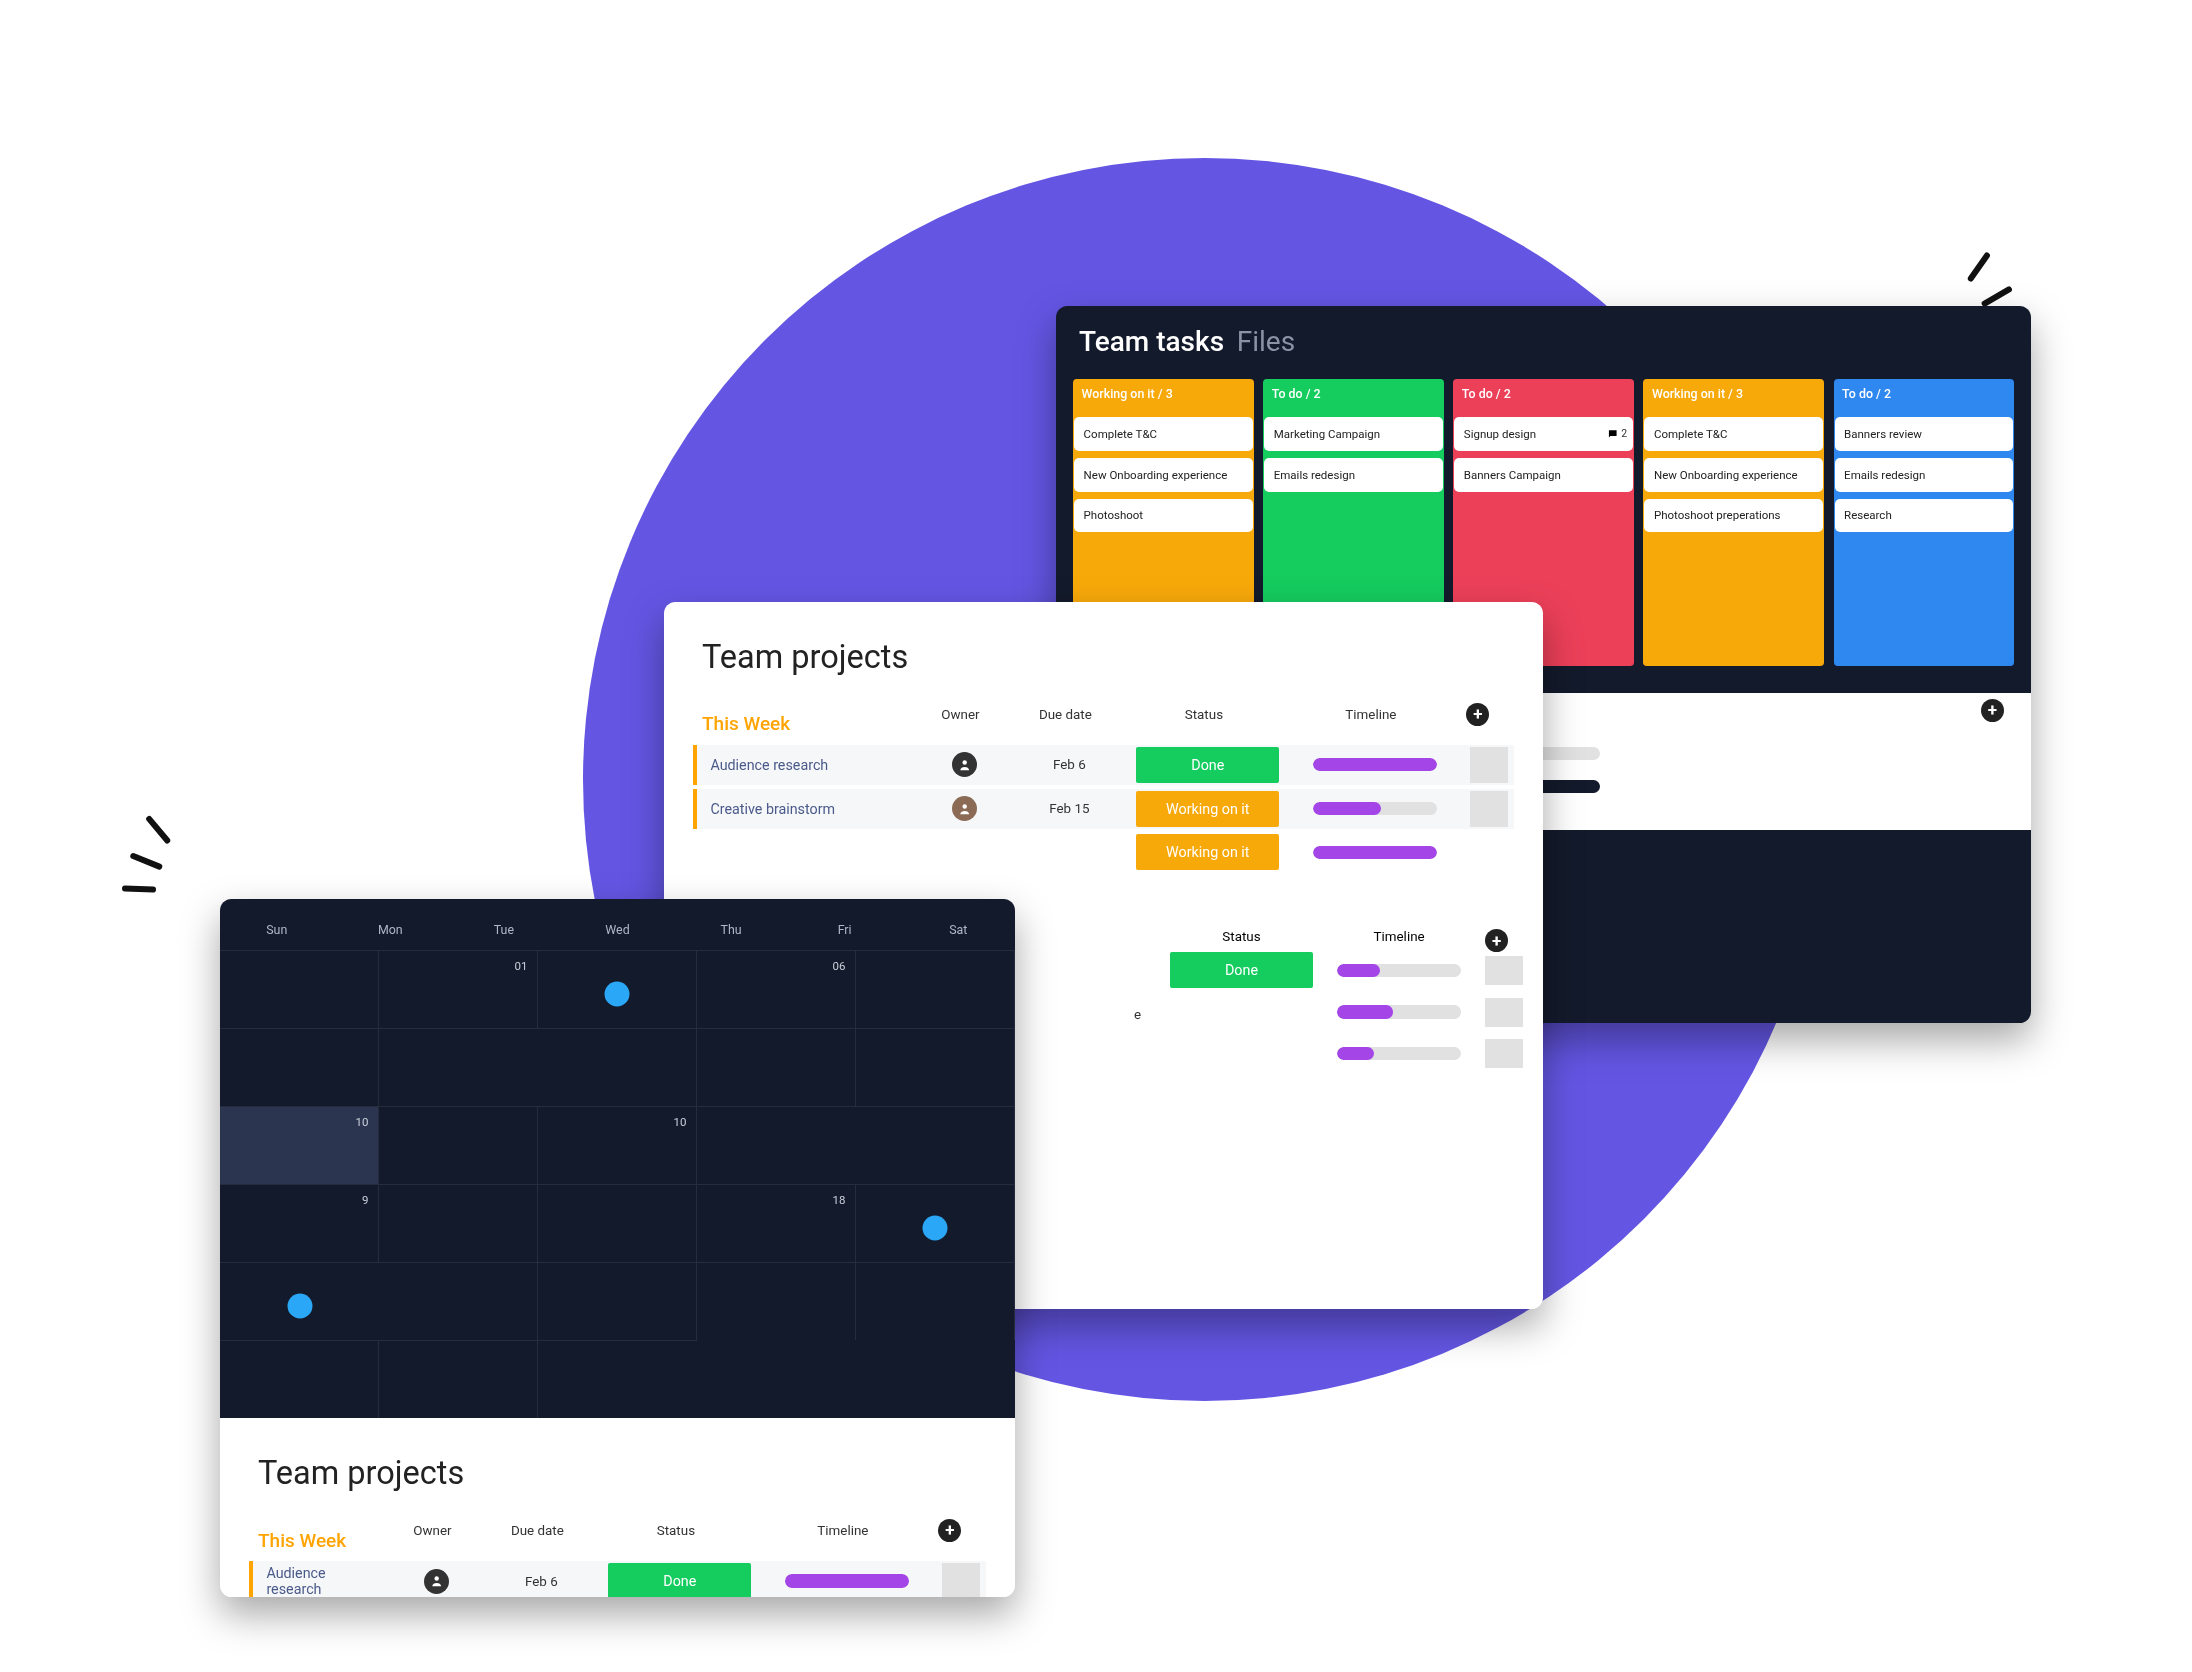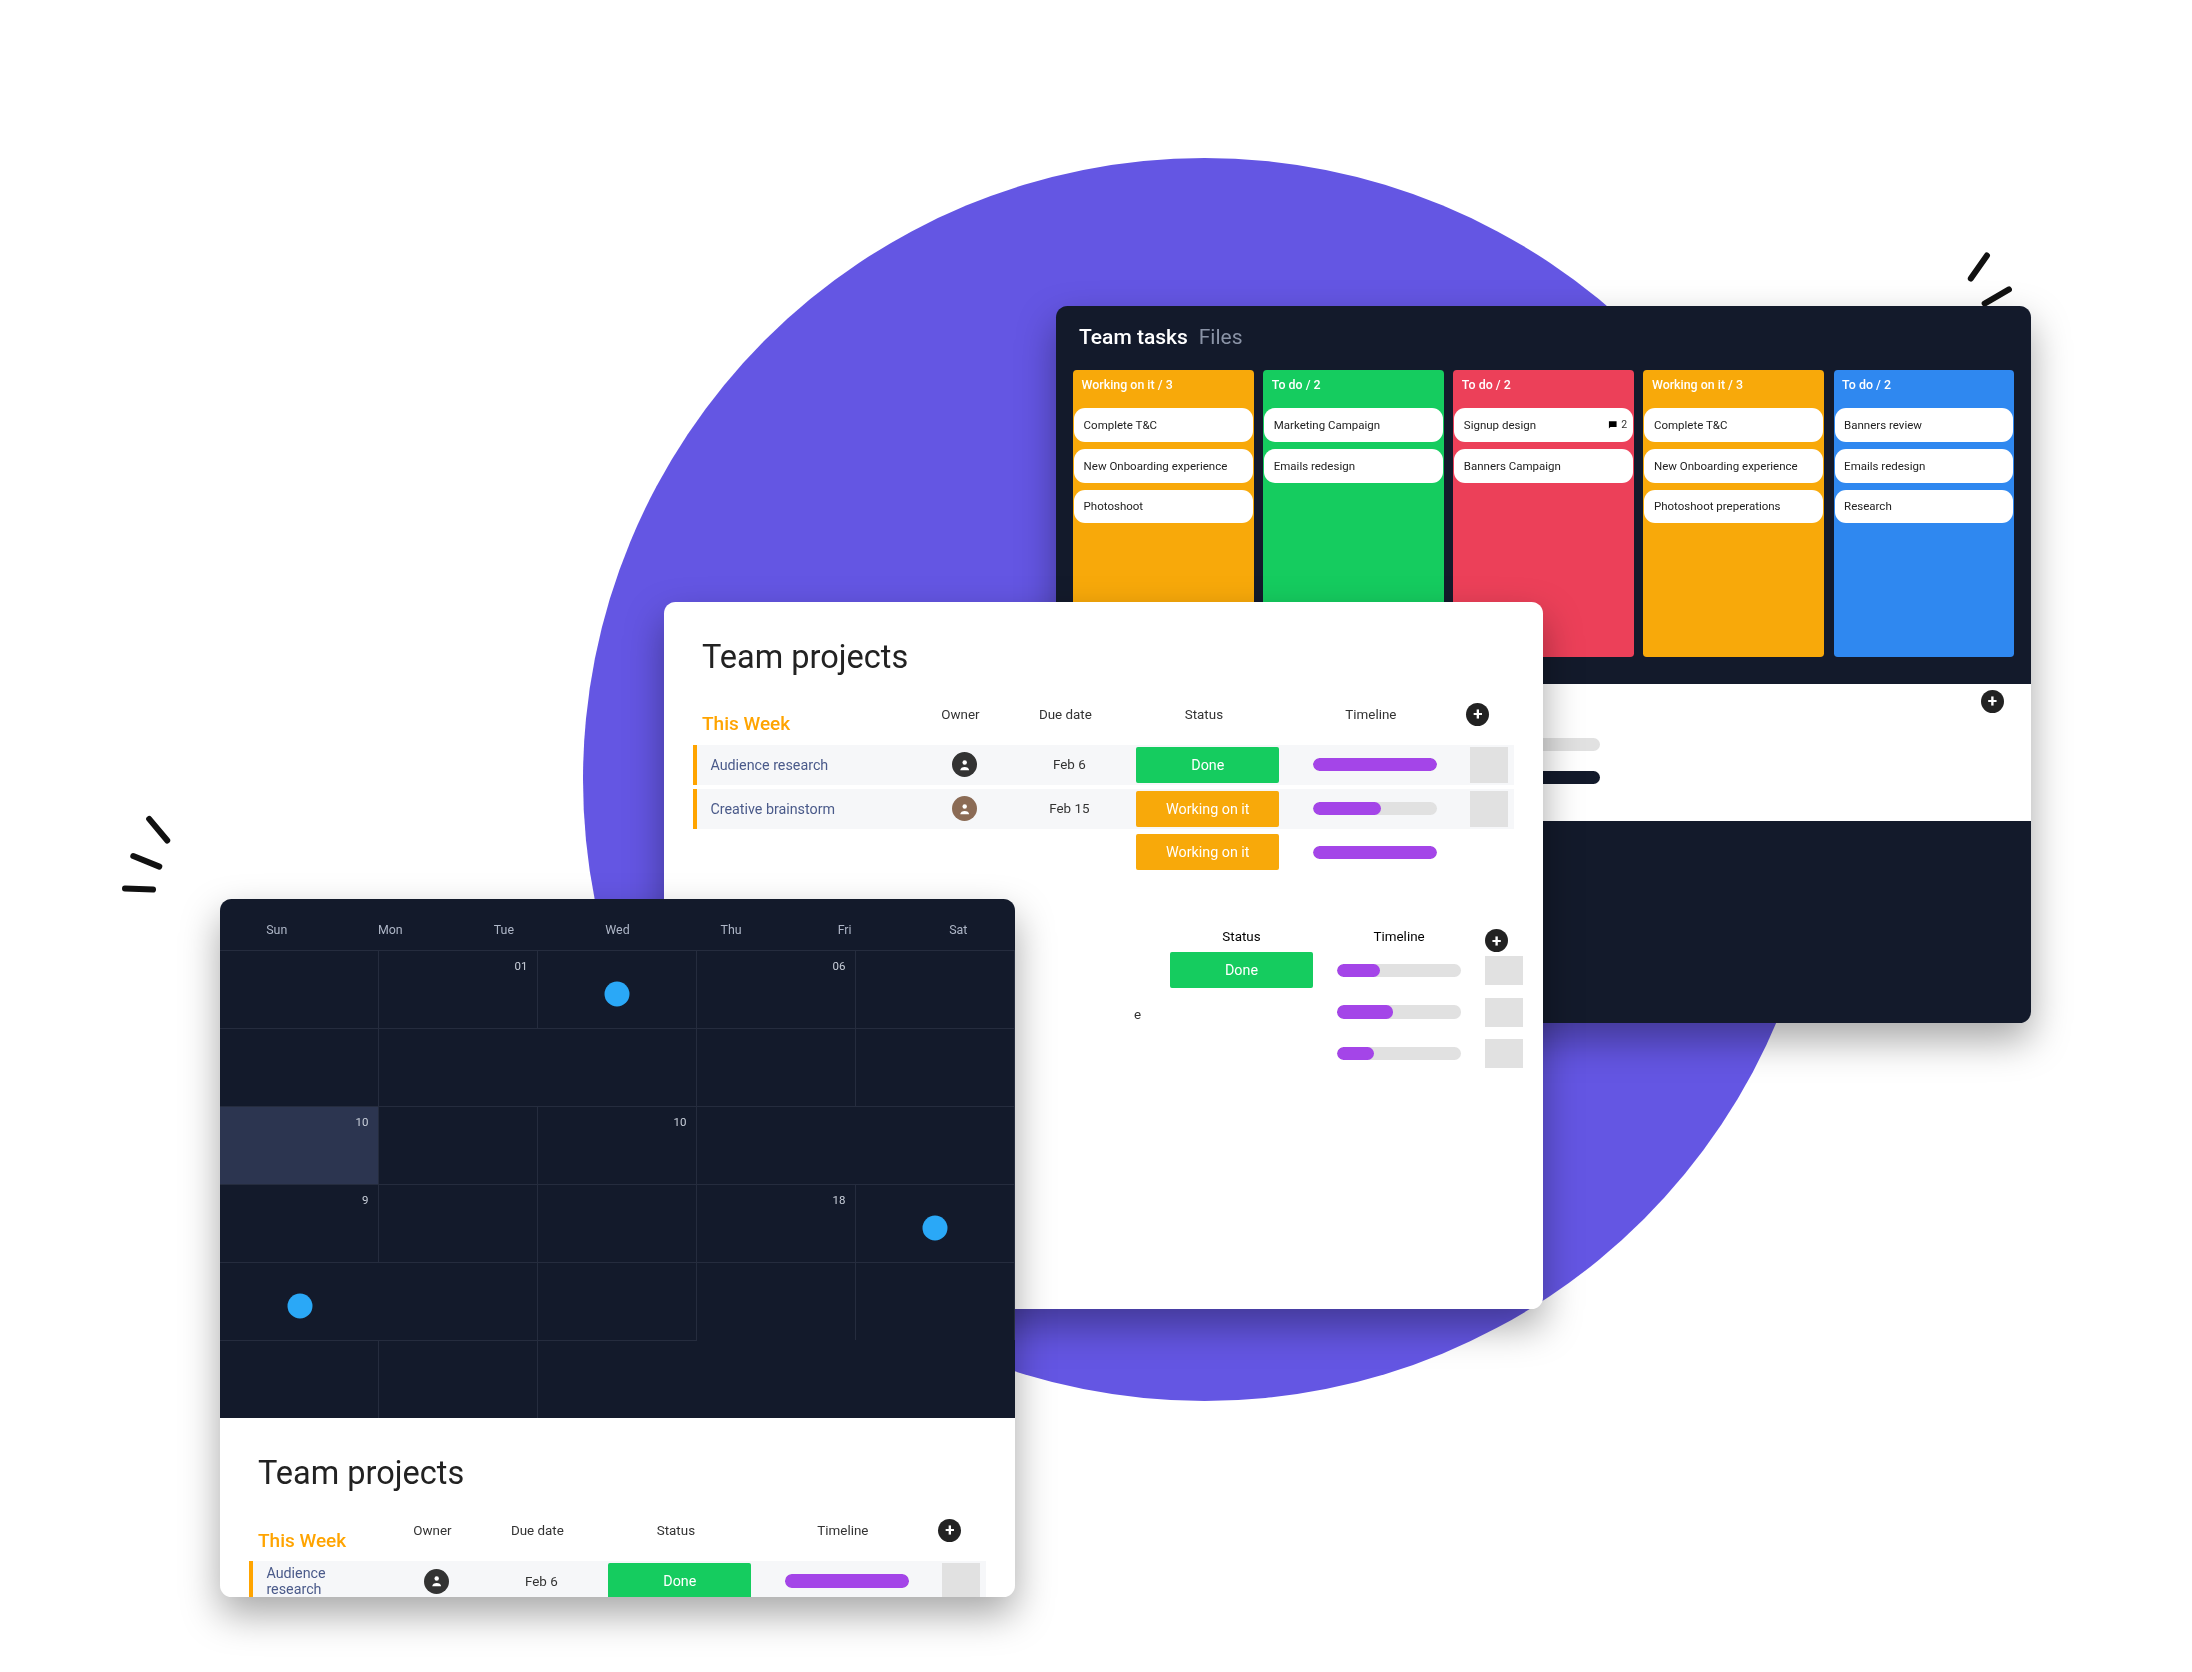--- a/index.html
+++ b/index.html
@@ -49,21 +49,21 @@
   #panel-kanban {
     left: 1056px;
     top: 306px;
     width: 975px;
     height: 717px;
     background: #131a2b;
   }
   #panel-kanban .kb-header {
     padding: 19px 23px 11.5px 23px;
     color: #fff;
-    font-size: 21px;
+    font-size: 28px;
     font-weight: 500;
   }
   #panel-kanban .kb-header .muted { color: #8a93a6; font-weight: 400; }
   .kb-cols {
     display: flex;
     gap: 9.6px;
     padding: 9.6px 17px 27px 17px;
   }
   .kb-col {
     flex: 1;
@@ -75,21 +75,21 @@
     gap: 7px;
   }
   .kb-col-title {
     color: #fff;
     font-size: 12.4px;
     padding: 5.7px 7.6px 9.6px 7.6px;
     font-weight: 500;
   }
   .kb-card {
     background: #fff;
-    border-radius: 11px;
+    border-radius: 5px;
     font-size: 11.5px;
     padding: 9.6px 9.6px;
     color: #222;
     line-height: 1.25;
     position: relative;
   }
   .kb-card .chat {
     position: absolute;
     right: 5.7px;
     top: 50%;

